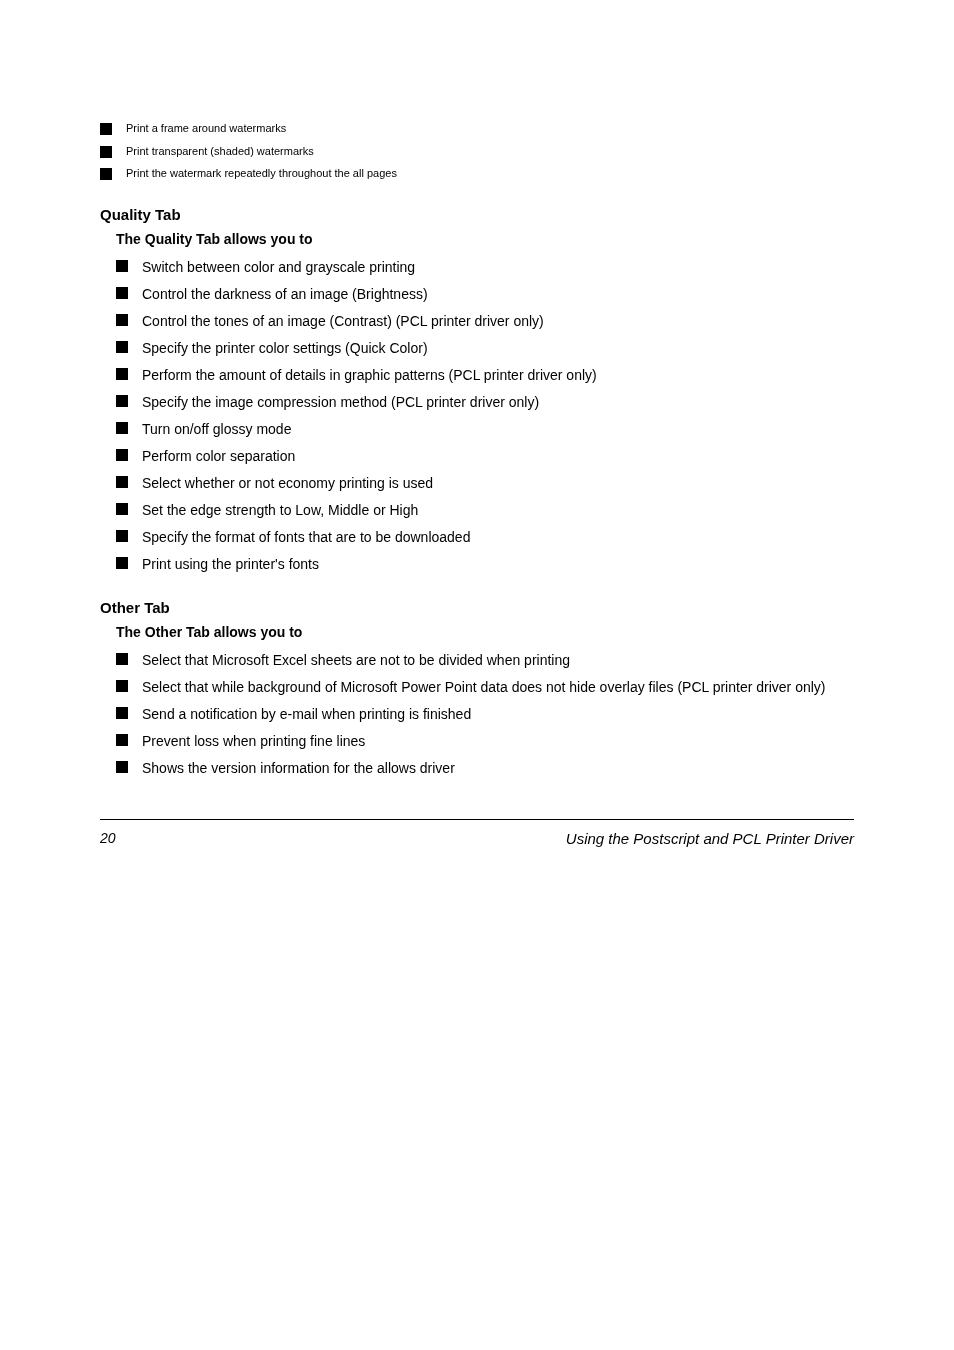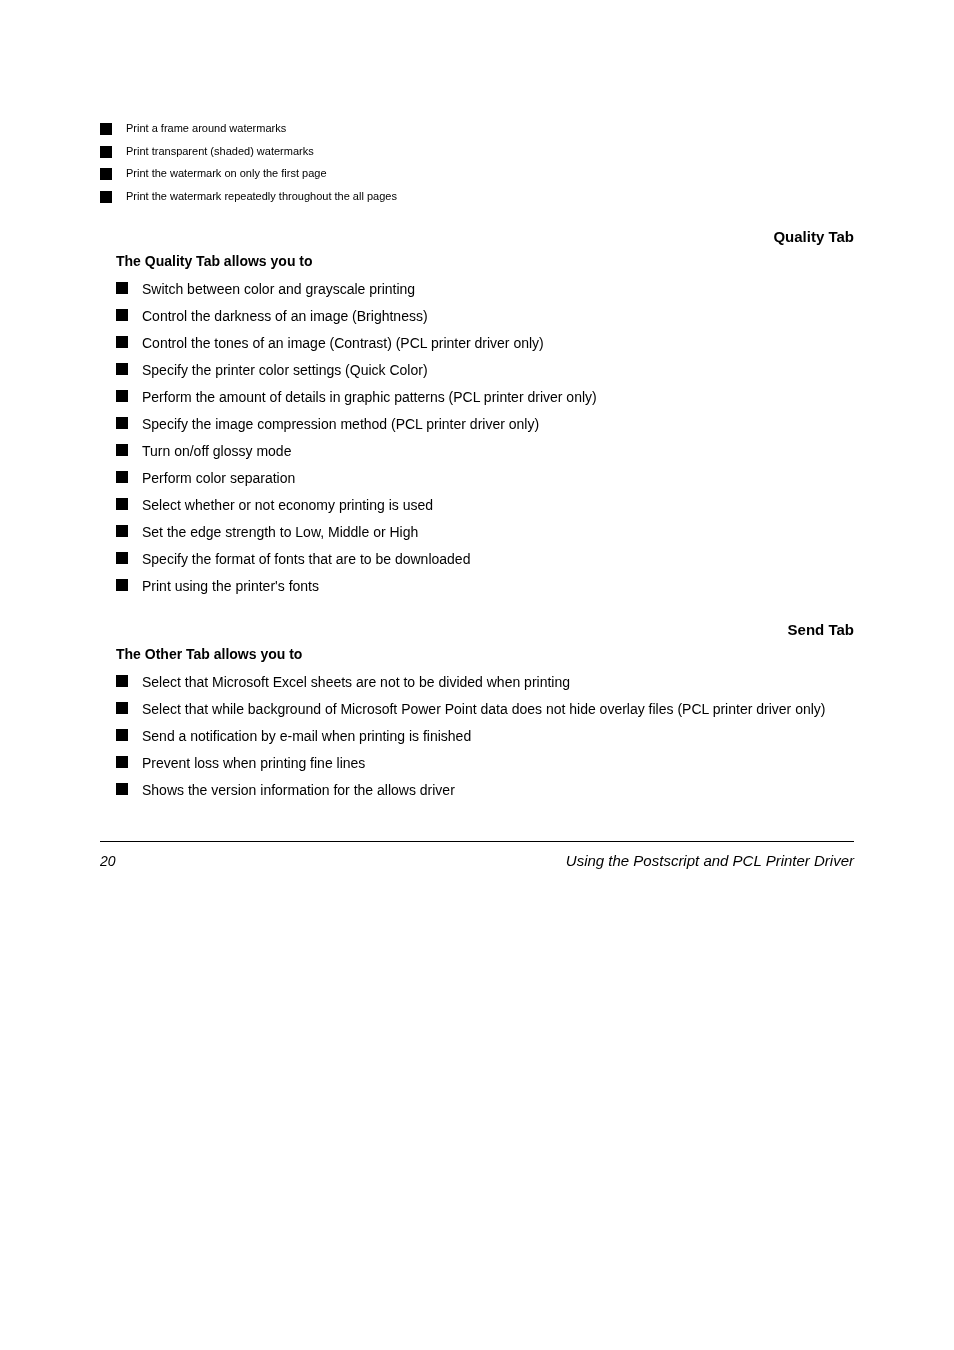--- a/index.html
+++ b/index.html
@@ -45,21 +45,20 @@
       margin-right: 14px;
       margin-top: 3px;
       flex-shrink: 0;
     }
 
     .section-title {
       font-size: 15px;
       font-weight: bold;
       margin-bottom: 8px;
       margin-top: 4px;
-      text-align: right;
     }
 
     .section-intro {
       font-size: 14px;
       margin-bottom: 10px;
       margin-left: 16px;
       font-weight: bold;
     }
 
     .section-list {
@@ -104,24 +103,20 @@
     <li>
       <span class="bullet"></span>
       <span>Print a frame around watermarks</span>
     </li>
     <li>
       <span class="bullet"></span>
       <span>Print transparent (shaded) watermarks</span>
     </li>
     <li>
       <span class="bullet"></span>
-      <span>Print the watermark on only the first page</span>
-    </li>
-    <li>
-      <span class="bullet"></span>
       <span>Print the watermark repeatedly throughout the all pages</span>
     </li>
   </ul>
 
   <div>
     <div class="section-title">Quality Tab</div>
     <div class="section-intro">The Quality Tab allows you to</div>
     <ul class="section-list">
       <li>
         <span class="bullet"></span>
@@ -168,21 +163,21 @@
         <span>Specify the format of fonts that are to be downloaded</span>
       </li>
       <li>
         <span class="bullet"></span>
         <span>Print using the printer's fonts</span>
       </li>
     </ul>
   </div>
 
   <div>
-    <div class="section-title">Send Tab</div>
+    <div class="section-title">Other Tab</div>
     <div class="section-intro">The Other Tab allows you to</div>
     <ul class="section-list">
       <li>
         <span class="bullet"></span>
         <span>Select that Microsoft Excel sheets are not to be divided when printing</span>
       </li>
       <li>
         <span class="bullet"></span>
         <span>Select that while background of Microsoft Power Point data does not hide overlay files (PCL printer driver only)</span>
       </li>

